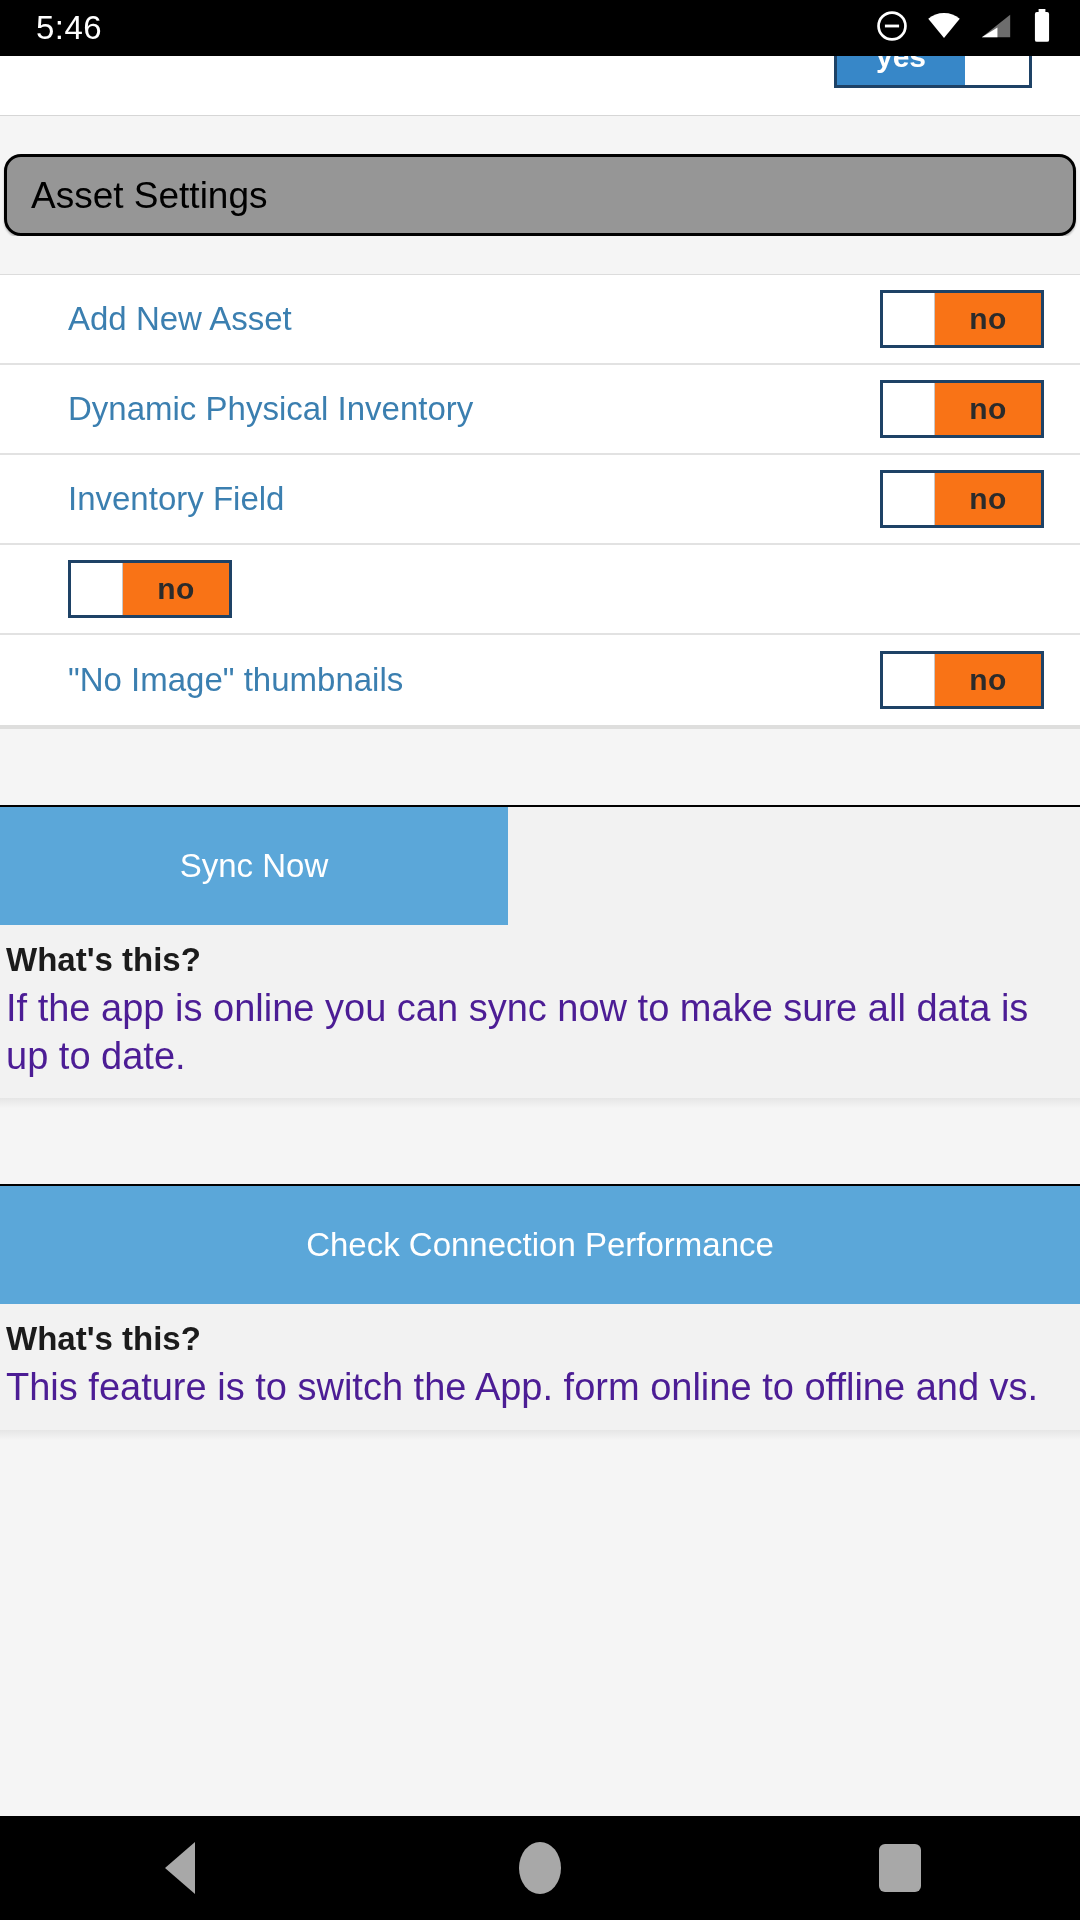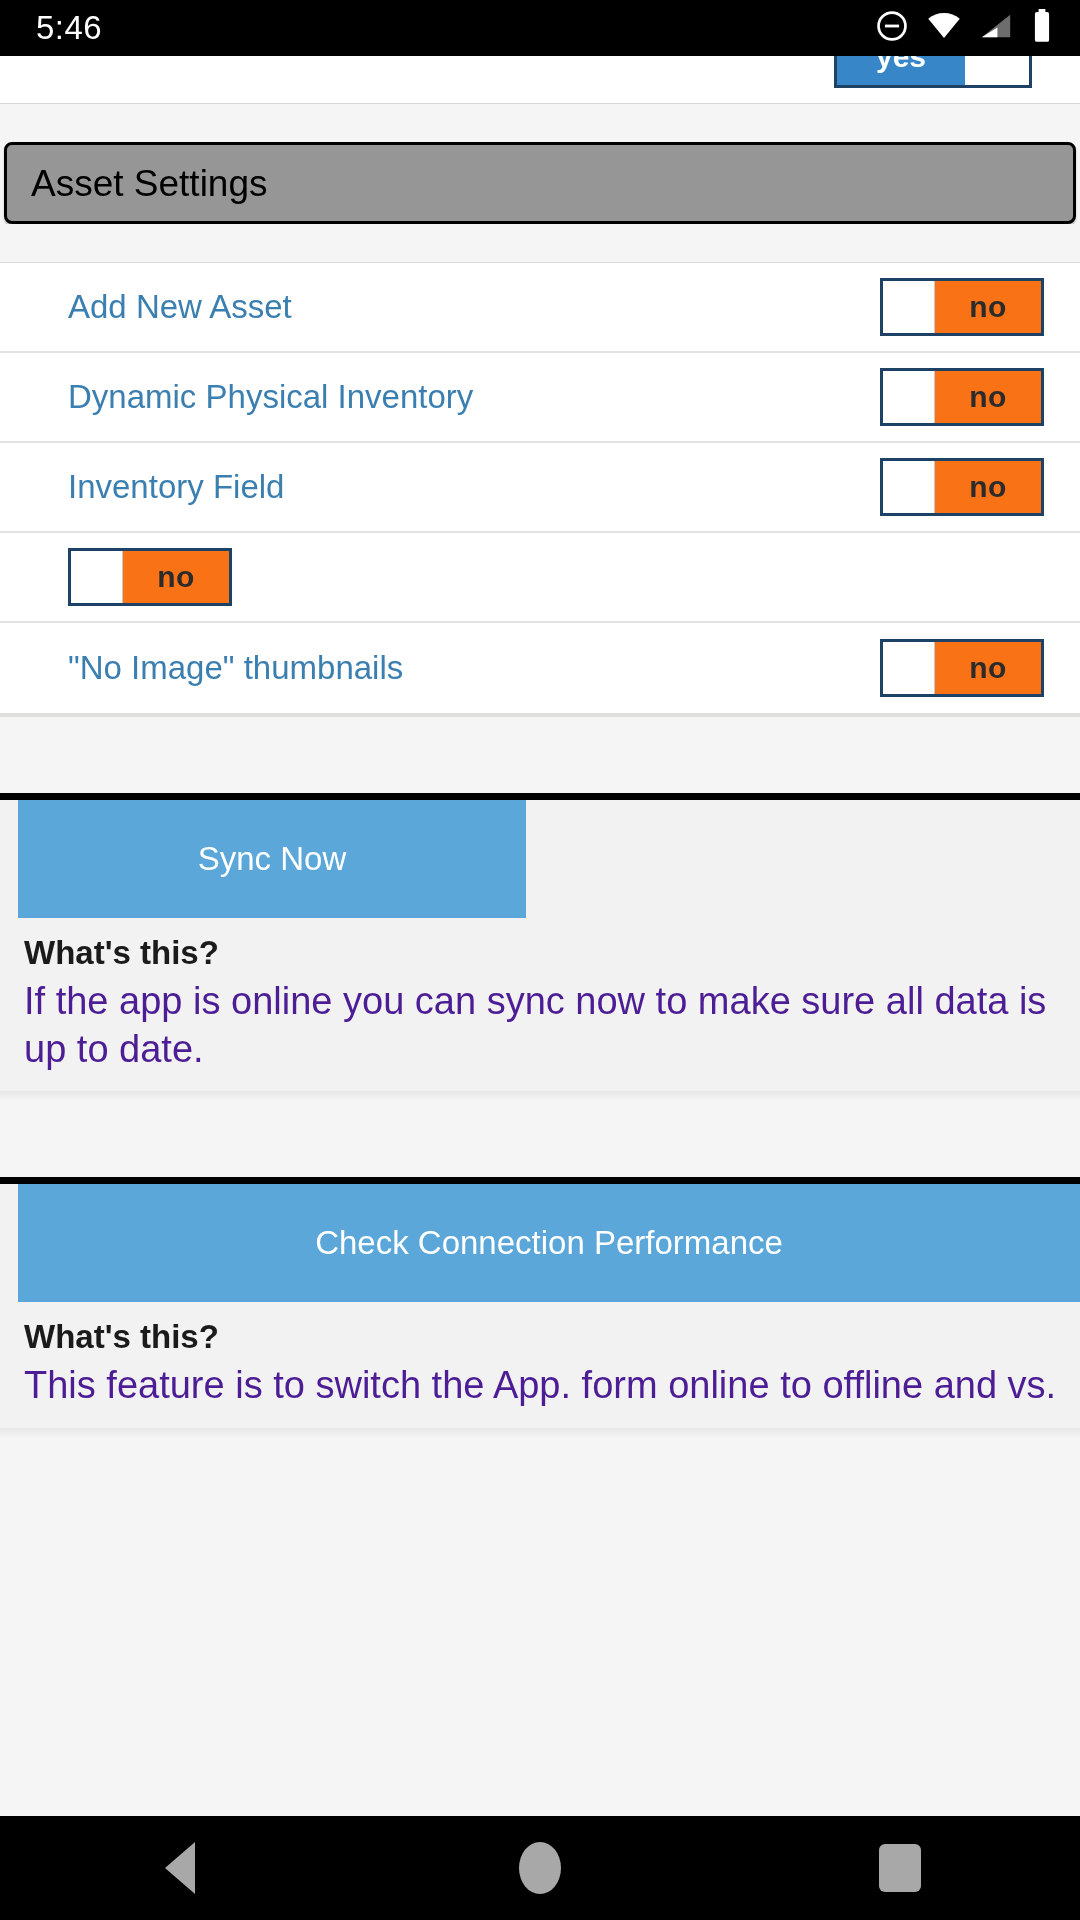--- a/index.html
+++ b/index.html
@@ -18,42 +18,42 @@
     padding:0 26px 0 36px; flex:0 0 56px;
   }
   .status-clock { font-size:33px; letter-spacing:.5px; }
   .status-icons { display:flex; align-items:center; gap:17px; }
 
   
   .content { flex:1 1 auto; overflow:hidden; background:#f5f5f5; position:relative; }
 
   
   .clipped-card {
-    background:#fff; height:48px; width:100%;
+    background:#fff; height:60px; width:100%;
     border-bottom:1px solid #d6d6d6; position:relative;
   }
   .clipped-toggle {
     position:absolute; right:48px; top:-30px;
     width:198px; height:62px;
     border:3px solid #1e4266; background:#e9e9e9;
     display:flex; align-items:center;
   }
   .clipped-toggle .ct-fill {
     width:128px; height:100%; background:#3787c8;
     display:flex; align-items:center; justify-content:center;
     color:#fff; font-size:30px; font-weight:bold;
   }
   .clipped-toggle .ct-thumb { flex:1; height:100%; background:#fff; }
 
   .gap { height:38px; background:#f5f5f5; }
 
   
   .section-head {
     margin:0 4px; height:82px;
-    background:#969696; border:3px solid #000; border-radius:8px;
+    background:#969696; border:3px solid #000; border-radius:17px;
     display:flex; align-items:center; padding:0 24px;
     box-shadow:0 2px 2px rgba(0,0,0,.25);
   }
   .section-head span { font-size:37px; color:#000; line-height:1; }
 
   
   .rows-card { background:#fff; border-top:1px solid #dcdcdc; border-bottom:4px solid #dededd; }
   .row {
     height:90px; display:flex; align-items:center; justify-content:space-between;
     padding:0 36px 0 68px; border-bottom:2px solid #e2e2e2; background:#fff;
@@ -65,21 +65,21 @@
     width:164px; height:58px; border:3px solid #1e4266;
     background:#f97316; display:flex; align-items:center; flex:0 0 auto;
   }
   .toggle .thumb { width:52px; height:100%; background:#fff; border-right:1px solid #c8c8c8; }
   .toggle .tval {
     flex:1; text-align:center; font-size:30px; font-weight:bold;
     color:#2b2b2b; letter-spacing:.5px;
   }
 
   
-  .btn-wrap { background:#f2f2f2; border-top:7px solid #000000;padding-left:18px; }
+  .btn-wrap { background:#f2f2f2; border-top:2px solid #000000; }
   .btn {
     background:#5ba7d9; color:#fff; border:none;
     display:flex; align-items:center; justify-content:center;
     font-size:33px; font-family:"Liberation Sans", sans-serif;
     cursor:pointer;
   }
   .btn-sync { width:508px; height:118px; }
   .btn-conn { width:100%; height:118px; }
 
   .help-block { background:#f2f2f2; padding:0 6px 0 4px; }

